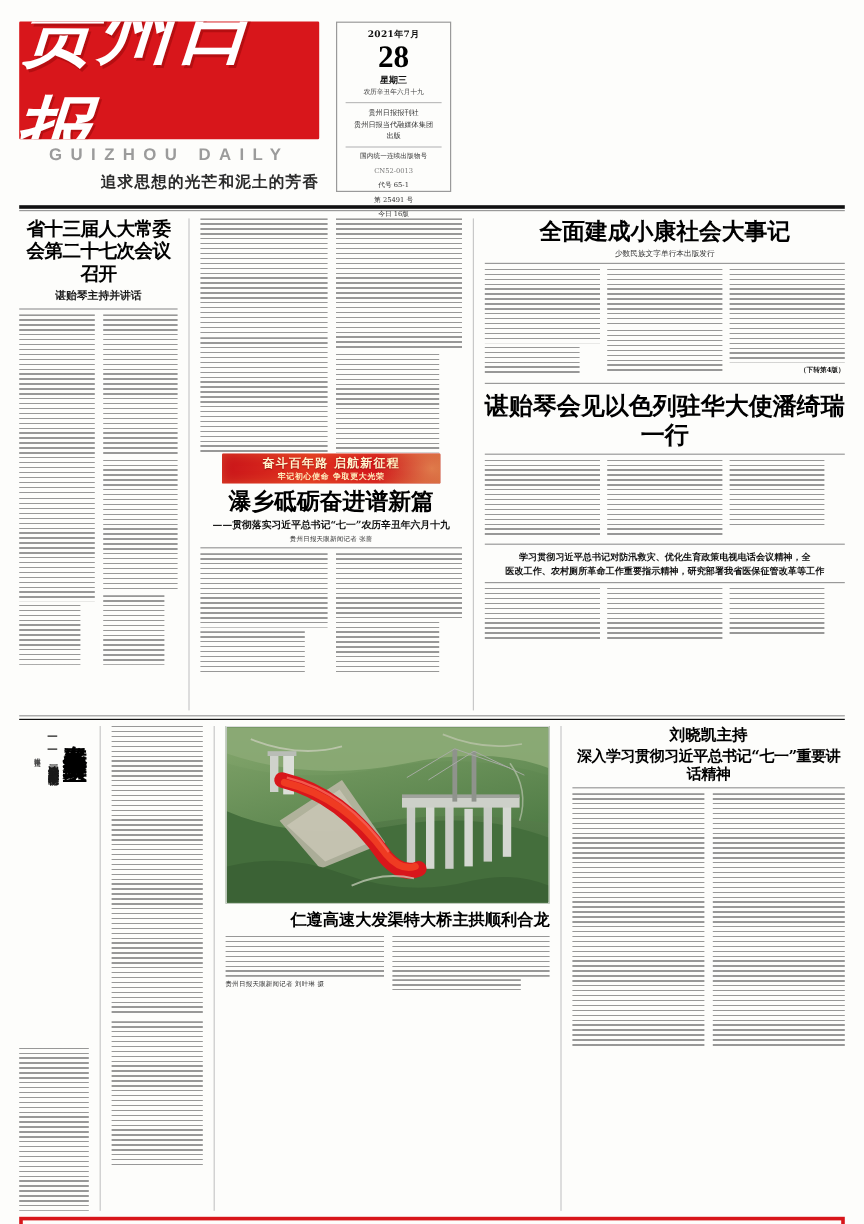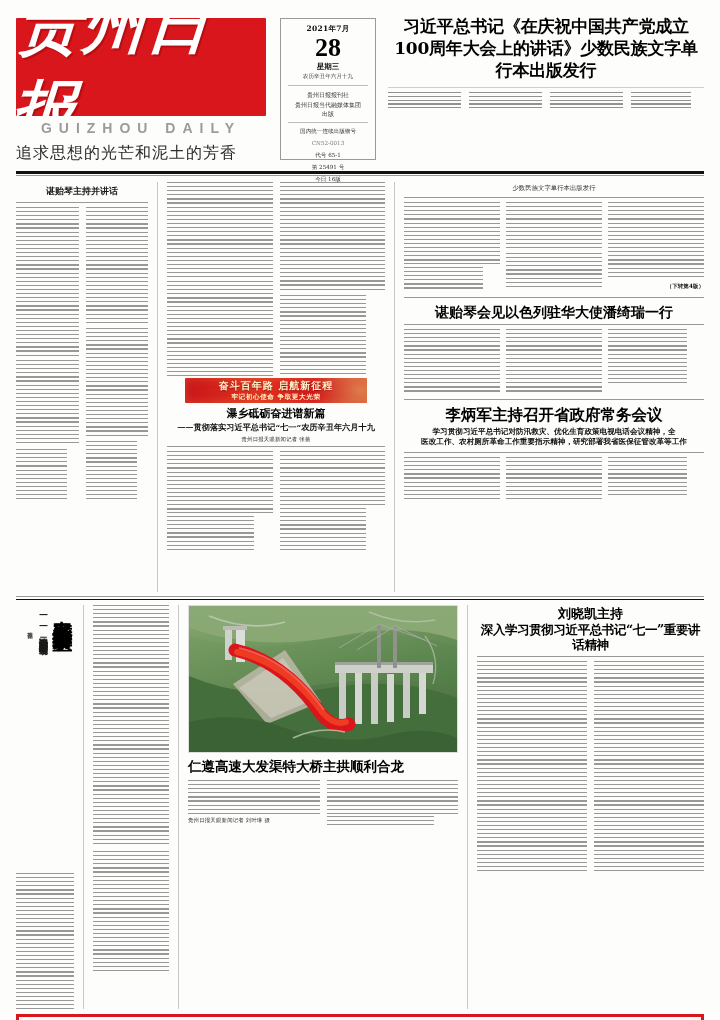--- a/index.html
+++ b/index.html
@@ -64,27 +64,27 @@
     width: 250px;
     color: #9b9b9b;
     font-size: 14px;
     letter-spacing: 7px;
     font-weight: 700;
     margin-top: 4px;
     font-family: "Liberation Sans", sans-serif;
   }
 
   .logo-slogan {
-    text-align: left;
+    text-align: right;
     width: 250px;
     margin-top: 7px;
-    font-size: 16px;
+    font-size: 13px;
     color: #2b2b2b;
     font-family: "DejaVu Serif", "Liberation Serif", serif;
-    font-weight: 400;
+    font-weight: 700;
     letter-spacing: 1px;
   }
 
   
   .datebox {
     flex: 0 0 96px;
     width: 96px;
     border: 1px solid #9a9a9a;
     margin: 4px 8px 0 6px;
     padding: 5px 3px 4px 3px;
@@ -181,21 +181,21 @@
     font-family: "DejaVu Serif", serif;
     font-weight: 700;
     font-size: 10px;
     text-align: center;
     color: #1a1a1a;
     margin-top: 3px;
   }
   .hl-mid {
     font-family: "DejaVu Serif", serif;
     font-weight: 700;
-    font-size: 11px;
+    font-size: 19px;
     text-align: center;
     color: #000;
     line-height: 1.2;
   }
   .hl-small {
     font-family: "DejaVu Serif", serif;
     font-weight: 700;
     font-size: 9px;
     text-align: center;
     color: #111;
@@ -303,21 +303,21 @@
     height: 148px;
     position: relative;
     overflow: hidden;
     background: #4e7a43;
     border: 0.5px solid #ddd;
   }
   .photo-caption {
     font-family: "DejaVu Serif", serif;
     font-weight: 700;
     font-size: 13.5px;
-    text-align: left;
+    text-align: right;
     margin-top: 5px;
     color: #000;
   }
 
   
   .promo {
     border: 3.5px solid #d8161b;
     margin-top: 5px;
     padding: 4px 5px 5px 5px;
     display: flex;
@@ -357,46 +357,29 @@
       <div class="dt-pub">贵州日报当代融媒体集团</div>
       <div class="dt-pub">出版</div>
       <div class="dt-sep"></div>
       <div class="dt-code">国内统一连续出版物号</div>
       <div class="dt-code light" style="color:#7a7a7a">CN52-0013</div>
       <div class="dt-code">代号 65-1</div>
       <div class="dt-code">第 25491 号</div>
       <div class="dt-code">今日 16版</div>
     </div>
 
-    <div class="top-right">
-      <div class="tr-head">习近平总书记《在庆祝中国共产党成立</div>
-      <div class="tr-head">100周年大会上的讲话》少数民族文字单行本出版发行</div>
-      <div class="tr-sub-cols">
-        <div class="tcol">
-            <div class="tx dense" style="height:16px"></div>
-          </div>
-        <div class="tcol">
-            <div class="tx dense" style="height:16px"></div>
-          </div>
-        <div class="tcol">
-            <div class="tx dense" style="height:16px"></div>
-          </div>
-        <div class="tcol">
-            <div class="tx dense short" style="height:16px"></div>
-          </div>
-      </div>
-    </div>
   </div>
 
   <div class="rule-thick"></div>
   <div class="rule-thin"></div>
 
   <div class="upper">
 
     <div class="col-a">
+      <div class="hl-main" style="font-size:15.5px; text-align:center; letter-spacing:-0.5px;">省十三届人大常委会第二十七次会议召开</div>
       <div class="hl-sub" style="font-size:9px">谌贻琴主持并讲话</div>
       <div class="rule-thin" style="margin:4px 0 4px 0;"></div>
       <div class="two-col">
         <div>
           <div class="tx para" style="height:150px"></div>
           <div class="tx para" style="height:86px"></div>
           <div class="tx para short" style="height:50px"></div>
         </div>
         <div>
           <div class="tx para" style="height:118px"></div>
@@ -439,57 +422,57 @@
           <div class="tx para" style="height:54px"></div>
           <div class="tx para short" style="height:42px"></div>
         </div>
       </div>
     </div>
 
     <div class="vline"></div>
 
     <div class="col-c">
 
+      <div class="hl-mid" style="font-size:19px; letter-spacing:0px;">全面建成小康社会大事记</div>
       <div class="hl-small" style="font-size:6.4px; font-weight:400; color:#333">少数民族文字单行本出版发行</div>
       <div class="rule-thin" style="margin:4px 0 4px 0"></div>
 
       <div class="three-col">
         <div>
           <div class="tx para" style="height:62px"></div>
           <div class="tx para short" style="height:22px"></div>
         </div>
         <div>
           <div class="tx para" style="height:48px"></div>
           <div class="tx para" style="height:36px"></div>
         </div>
         <div>
           <div class="tx para" style="height:78px"></div>
           <div class="jump">（下转第4版）</div>
         </div>
       </div>
 
       <div class="rule-thin" style="margin:6px 0 6px 0"></div>
 
-      <div class="hl-mid" style="font-size:14px">谌贻琴会见以色列驻华大使潘绮瑞一行</div>
+      <div class="hl-mid" style="font-size:20px">谌贻琴会见以色列驻华大使潘绮瑞一行</div>
       <div class="rule-thin" style="margin:4px 0 4px 0"></div>
       <div class="three-col">
         <div>
             <div class="tx" style="height:64px"></div>
           </div>
         <div>
             <div class="tx" style="height:64px"></div>
           </div>
         <div>
             <div class="tx short" style="height:56px"></div>
           </div>
       </div>
 
       <div class="rule-thin" style="margin:6px 0 6px 0"></div>
 
-      <div class="hl-mid" style="font-size:15.5px">李炳军主持召开省政府常务会议</div>
       <div class="hl-small" style="font-size:7.6px">学习贯彻习近平总书记对防汛救灾、优化生育政策电视电话会议精神，全</div>
       <div class="hl-small" style="font-size:7.6px; margin-top:0">医改工作、农村厕所革命工作重要指示精神，研究部署我省医保征管改革等工作</div>
       <div class="rule-thin" style="margin:4px 0 4px 0"></div>
       <div class="three-col">
         <div>
             <div class="tx" style="height:44px"></div>
           </div>
         <div>
             <div class="tx" style="height:44px"></div>
           </div>

